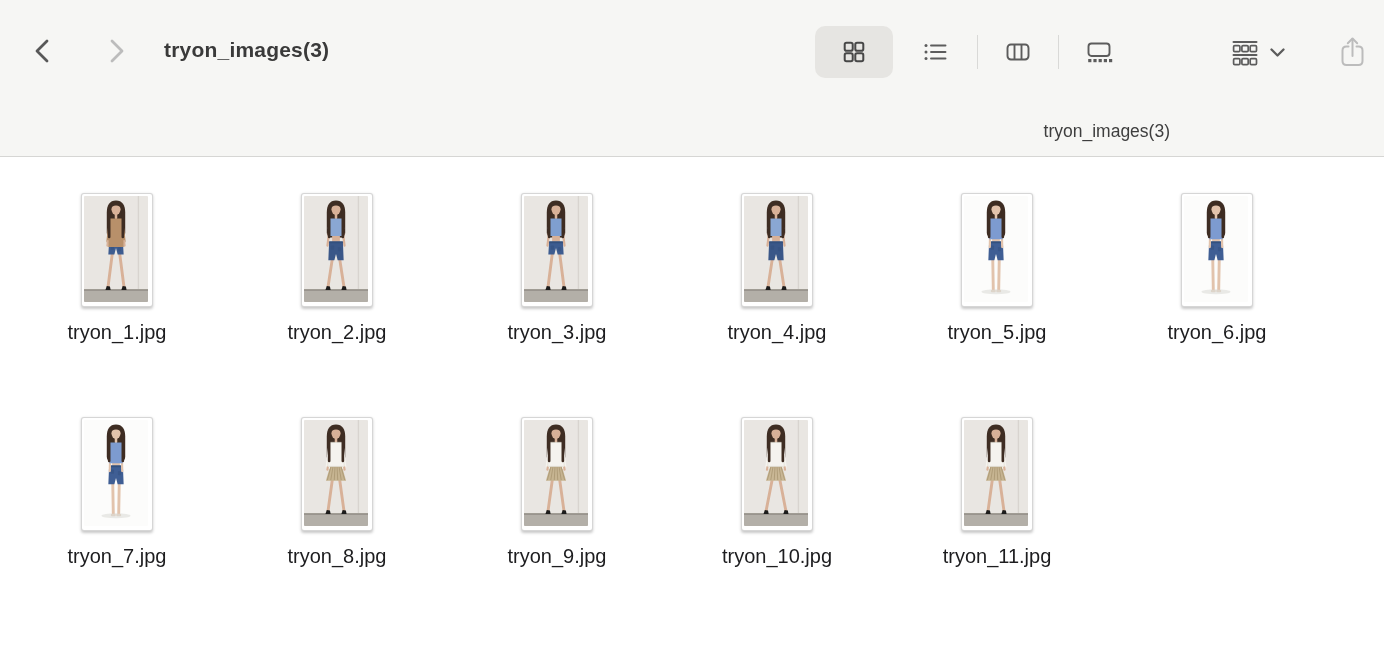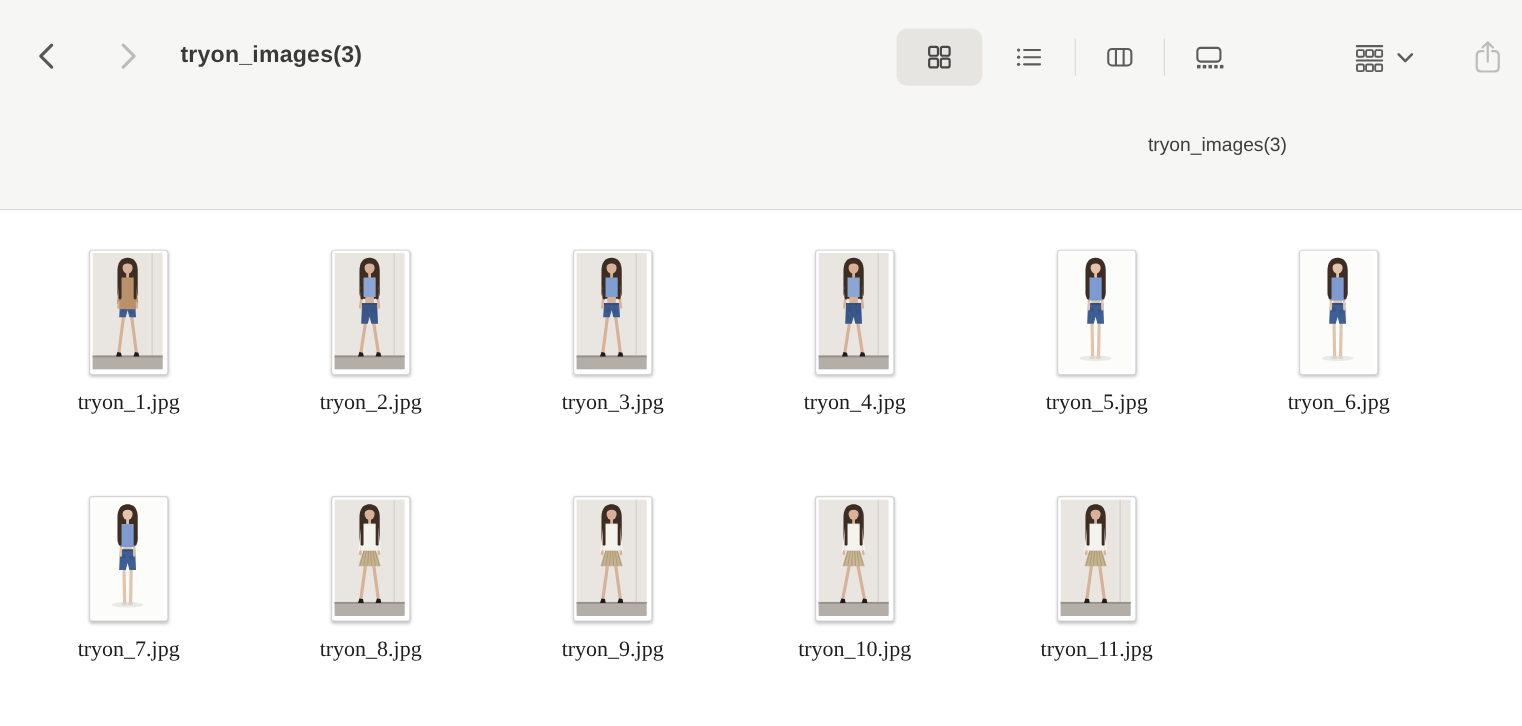--- a/index.html
+++ b/index.html
@@ -5,21 +5,21 @@
   html,body{margin:0;padding:0;}
   body{
     width:1384px;height:660px;overflow:hidden;background:#ffffff;
     font-family:"Liberation Sans","DejaVu Sans",sans-serif;
     -webkit-font-smoothing:antialiased;
   }
   .window{width:1384px;height:660px;position:relative;}
 
   
   header.toolbar{
-    position:relative;width:100%;height:191px;background:#f6f6f4;
+    position:relative;width:100%;height:157px;background:#f6f6f4;
     border-bottom:1px solid #d6d6d4;box-sizing:border-box;
   }
   .navbtn{
     position:absolute;top:33px;width:36px;height:36px;border:none;background:transparent;
     padding:0;cursor:pointer;display:flex;align-items:center;justify-content:center;
   }
   .navbtn.back{left:25px;}
   .navbtn.fwd{left:98px;}
   .win-title{
     position:absolute;left:164px;top:38px;margin:0;
@@ -55,21 +55,21 @@
     width:220px;height:224px;margin:0;display:flex;flex-direction:column;
     align-items:center;cursor:default;
   }
   .thumb{
     width:72px;height:114px;box-sizing:border-box;background:#fff;
     border:1px solid rgba(0,0,0,.16);border-radius:3px;padding:2px;
     box-shadow:0 1.5px 3px rgba(0,0,0,.22);
   }
   .thumb svg{display:block;border-radius:1px;}
   .fname{
-    margin-top:14px;font-size:20px;color:#1d1d1f;text-align:left;white-space:nowrap;font-family:Liberation Serif, serif;
+    margin-top:14px;font-size:20px;color:#1d1d1f;text-align:left;white-space:nowrap;
   }
 </style>
 </head>
 <body>
 
 <div class="window">
 
   <header class="toolbar">
 
     <button class="navbtn back">

